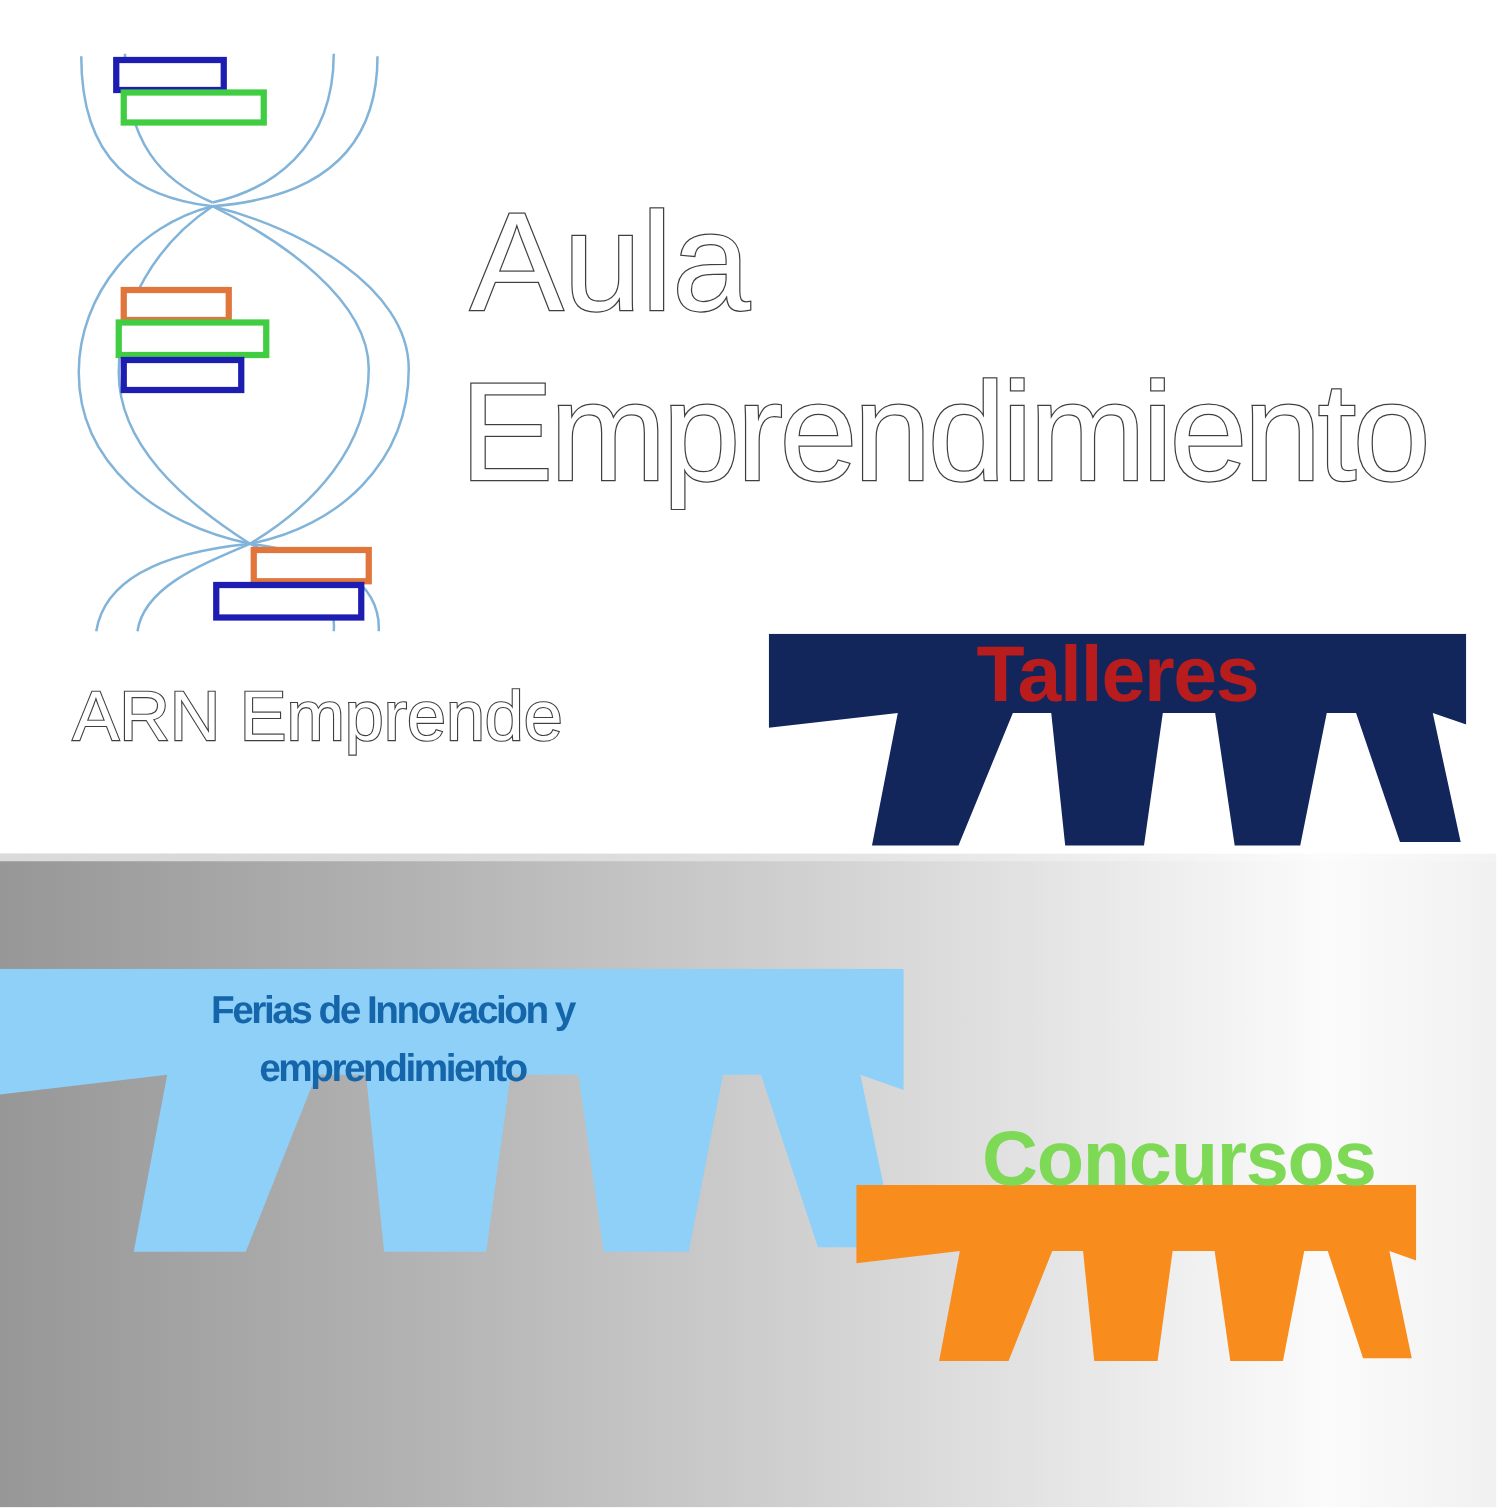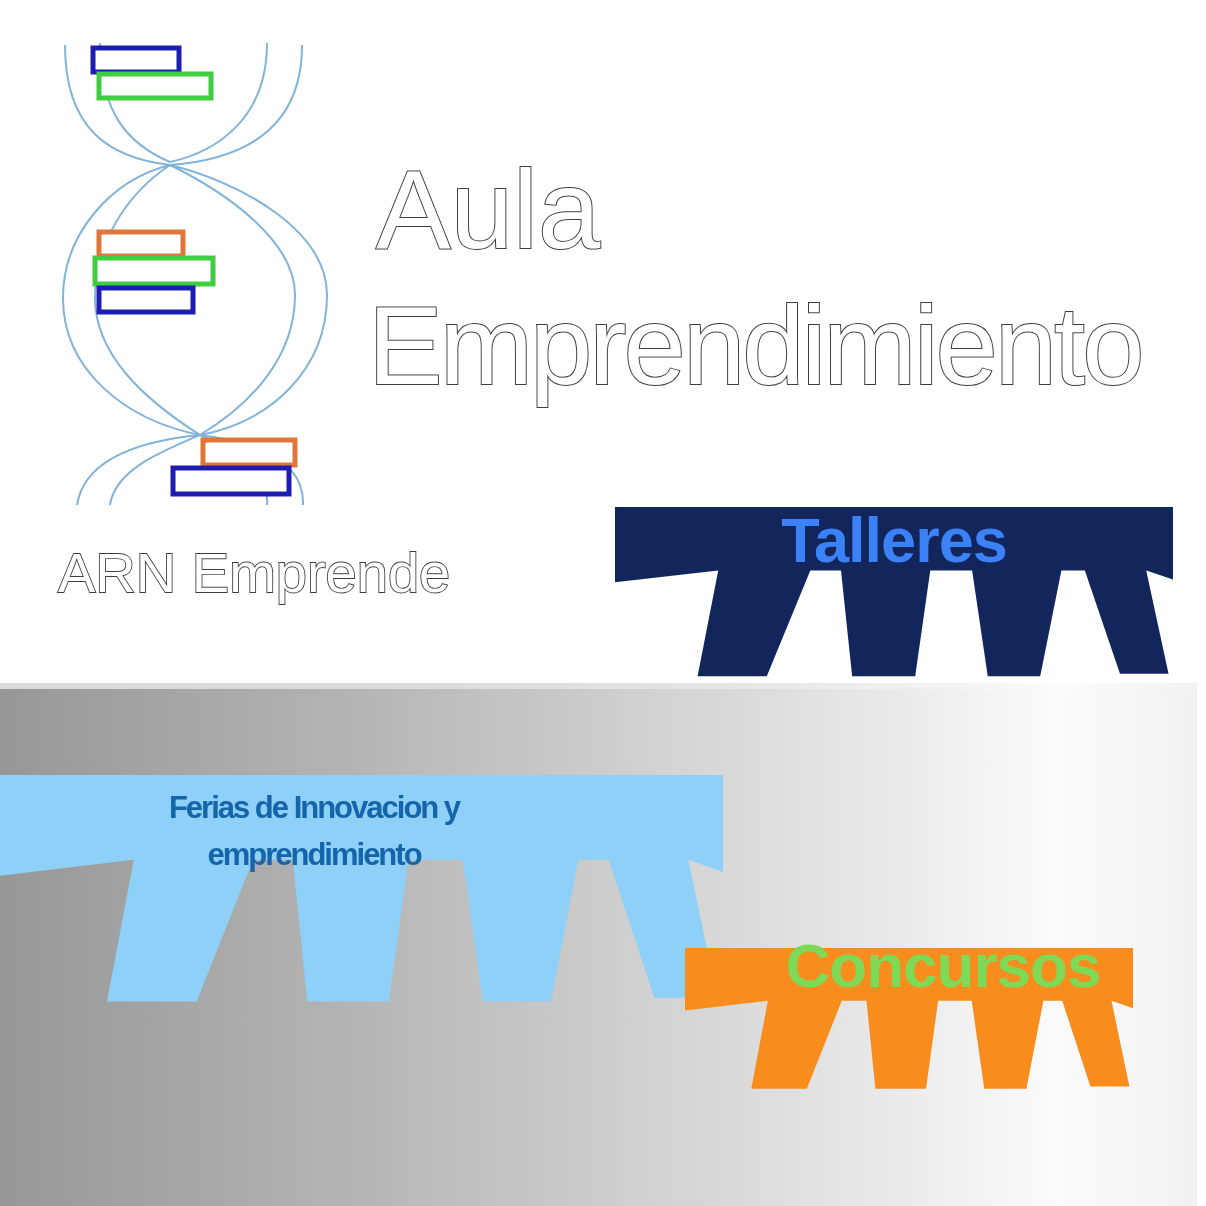--- a/index.html
+++ b/index.html
@@ -20,28 +20,28 @@
   
   #talleres-shape{left:615px;top:507px;width:558px;height:172px;}
   #ferias-shape{left:0px;top:775px;width:723px;height:230px;}
   #concursos-shape{left:685px;top:948px;width:448px;height:143px;}
   svg{display:block;}
   
   .card-label{font-weight:bold;text-align:center;}
   #talleres-label{
     left:615px;top:507px;width:558px;height:64px;
     display:flex;align-items:flex-end;justify-content:center;
-    font-size:63px;line-height:0.95;color:#3b82f6;letter-spacing:-1px;
+    font-size:63px;line-height:0.95;color:#b91c1c;letter-spacing:-1px;
   }
   #ferias-label{
     left:0px;top:784px;width:628px;
     font-size:31px;line-height:47px;color:#1565ab;letter-spacing:-2px;
   }
   #concursos-label{
-    left:685px;top:938px;width:448px;height:59px;
+    left:685px;top:900px;width:448px;height:59px;
     display:flex;align-items:flex-end;justify-content:center;
     font-size:62px;line-height:1;color:#7ed957;letter-spacing:-1px;padding-left:34px;
   }
   
   #title-svg{left:360px;top:148px;}
   #arn-svg{left:45px;top:520px;}
   .outline-text{fill:#ffffff;paint-order:stroke;}
   
   #logo-svg{left:55px;top:40px;}
 </style>

